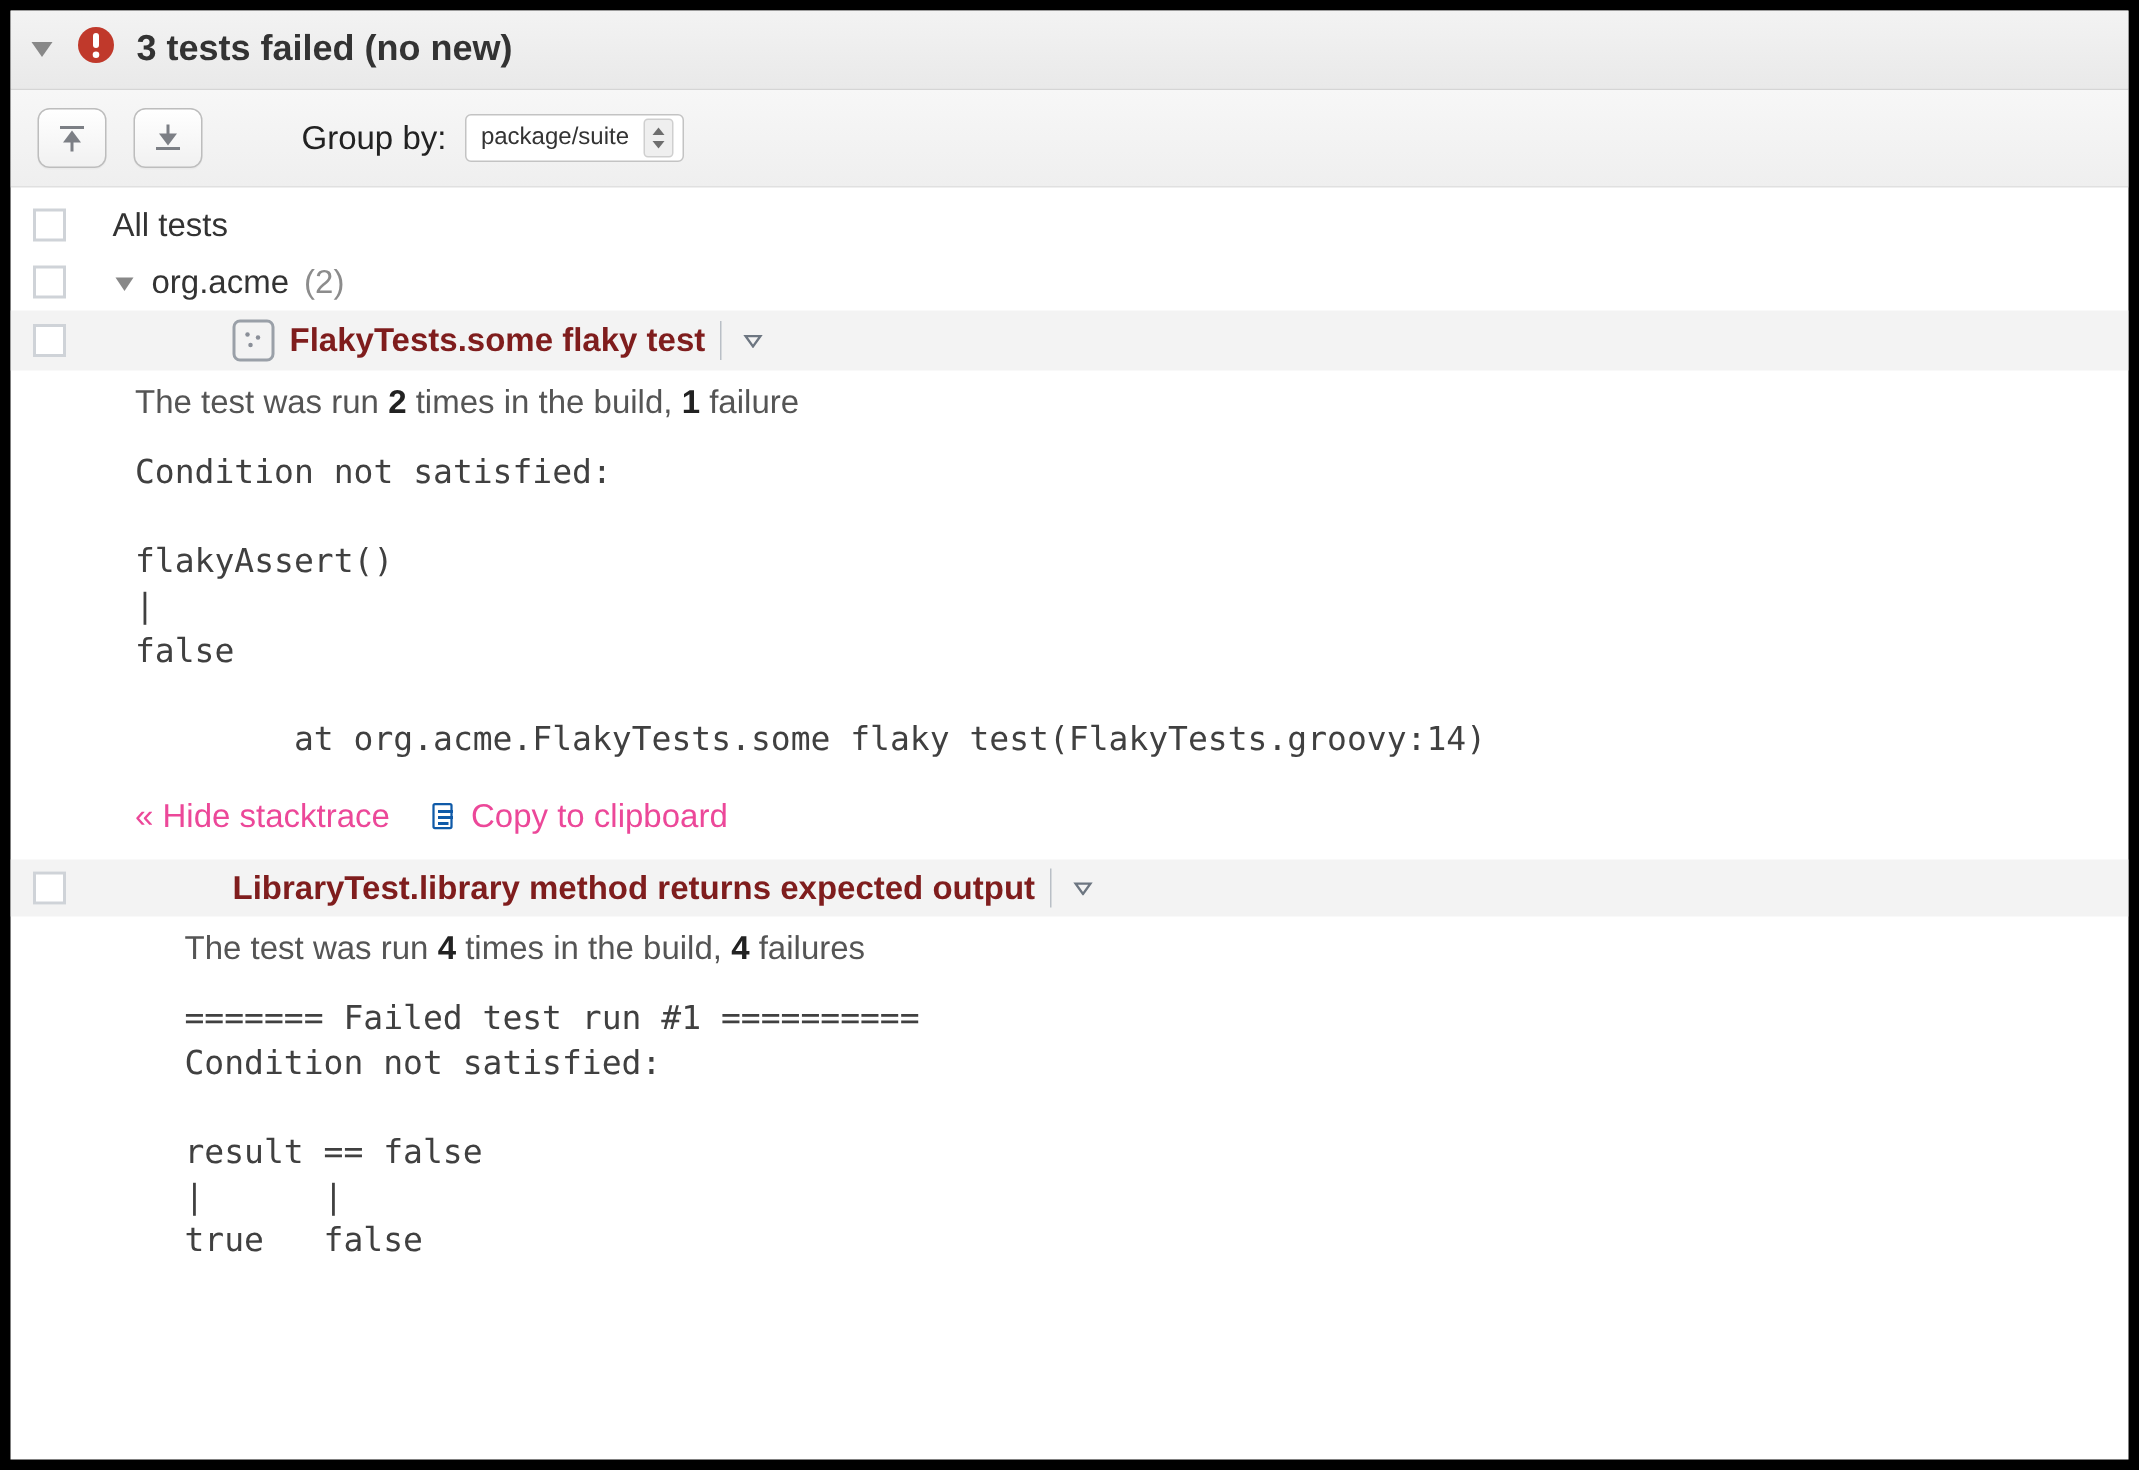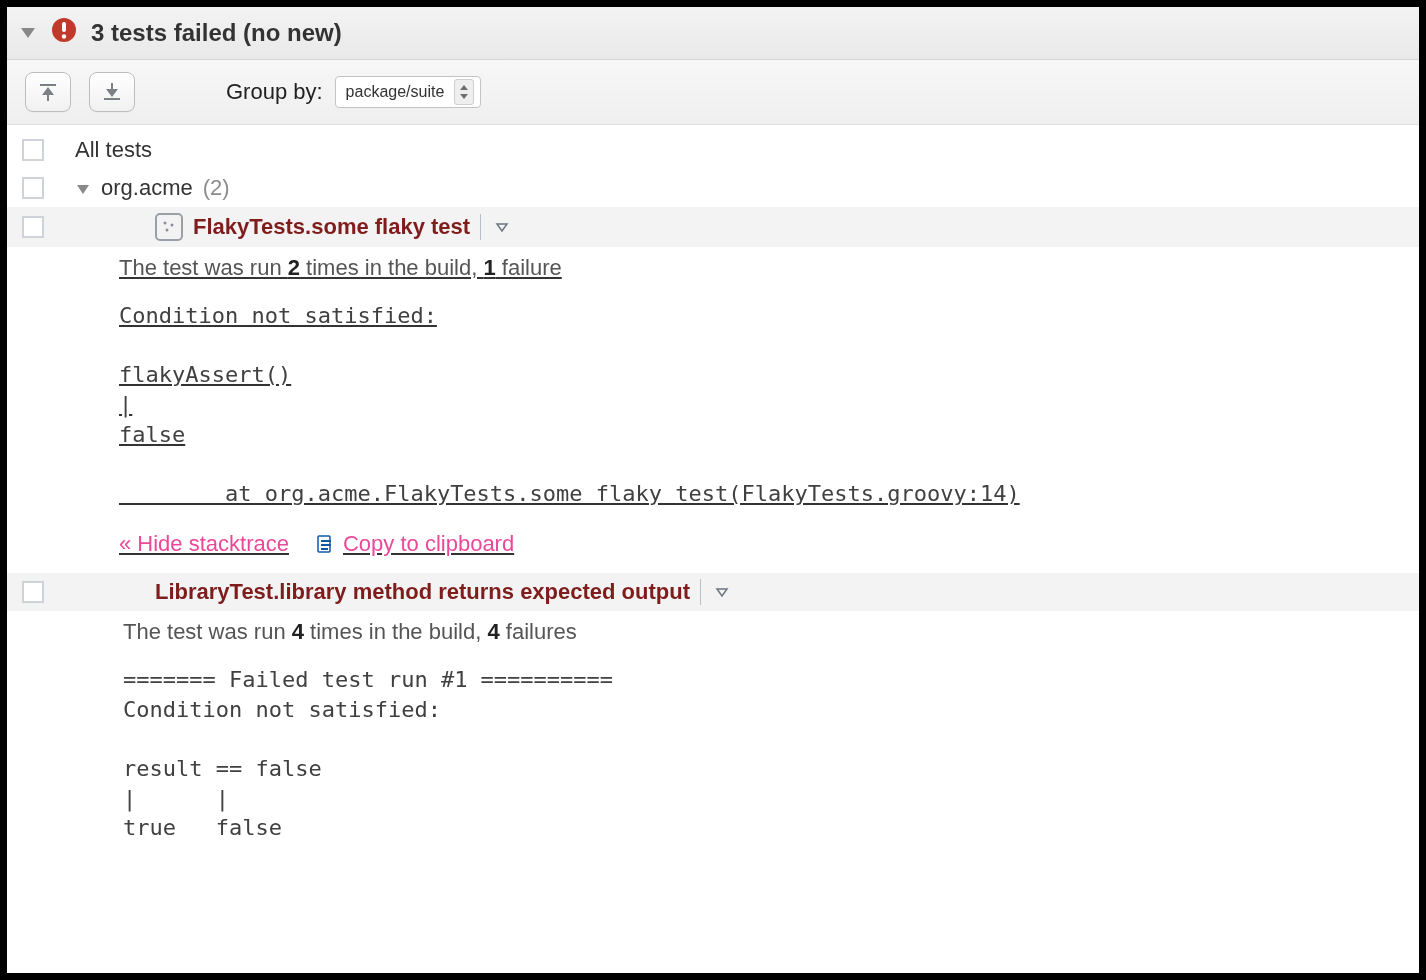--- a/index.html
+++ b/index.html
@@ -31,21 +31,21 @@
       border-bottom: 1px solid #e0e0e0;
       padding: 12px 18px; gap: 18px;
     }
     .tb-btn {
       width: 46px; height: 40px;
       border: 1px solid #bdbdbd; border-radius: 8px;
       background: linear-gradient(#ffffff, #f1f1f1);
       box-shadow: inset 0 1px 0 #fff, 0 1px 0 #eaeaea;
       display: inline-flex; align-items: center; justify-content: center;
     }
-    .group-by { display: flex; align-items: center; gap: 12px; margin-left: 73px; }
+    .group-by { display: flex; align-items: center; gap: 12px; margin-left: 48px; }
     .group-by-label { color: #222; }
     .select {
       display: inline-flex; align-items: center; gap: 10px;
       border: 1px solid #c3c3c3; background: #fff; padding: 2px 6px 2px 10px;
       border-radius: 4px;
     }
     .select-value { font-size: 16px; }
     .stepper { width: 20px; height: 26px; background: #efefef; border: 1px solid #cfcfcf; border-radius: 3px; display: inline-flex; flex-direction: column; align-items: center; justify-content: center; gap: 0; }
     .stepper svg { display: block; }
 
@@ -73,21 +73,21 @@
     .vsep { width: 1px; height: 26px; background: #b9bfc6; margin-left: 10px; margin-right: 6px; }
 
     .flaky-badge {
       width: 28px; height: 28px; border: 2px solid #9aa0a8; border-radius: 5px;
       display: inline-flex; align-items: center; justify-content: center;
       margin-right: 10px;
     }
     .flaky-badge svg { display: block; }
 
     
-    .details { padding: 8px 0 16px 112px; text-decoration: underline; }
+    .details { padding: 8px 0 16px 83px; }
     .summary-text { color: #555; }
     .summary-text b { color: #222; }
     .trace {
       font-family: ui-monospace, SFMono-Regular, Menlo, Monaco, Consolas, monospace;
       color: #404040; white-space: pre; line-height: 1.35; margin-top: 20px;
     }
     .links-row { display: flex; align-items: center; gap: 26px; margin-top: 22px; }
     .link { color: #ec4899; display: inline-flex; align-items: center; gap: 8px; }
 
     .details2 { padding: 8px 0 16px 116px; }

